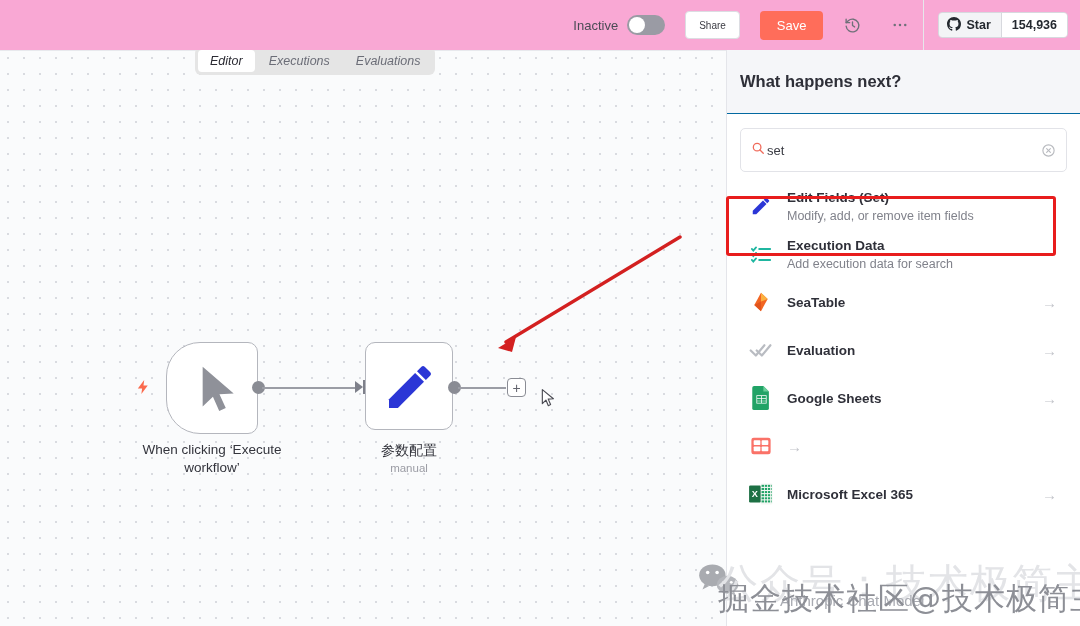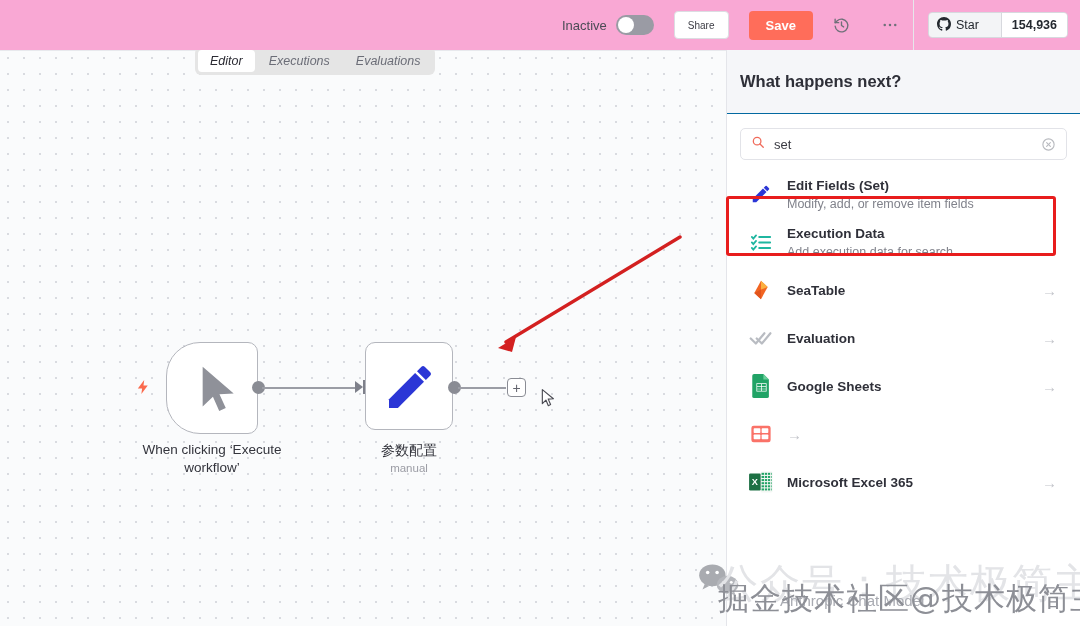--- a/index.html
+++ b/index.html
@@ -33,39 +33,39 @@
     border-radius: 50%; background: #fff;
   }
   .btn-share {
     height: 28px; padding: 0 13px; border: 1px solid #dcdde2; border-radius: 4px;
     background: #fff; font-size: 10px; color: #3c3c44; cursor: pointer;
     display: flex; align-items: center; margin-right: 20px;
   }
   .btn-save {
     height: 29px; padding: 0 17px; border: none; border-radius: 4px;
     background: #ff6d5a; color: #fff; font-size: 13px; cursor: pointer;
-    display: flex; align-items: center; margin-right: 16px; font-weight: bold;
+    display: flex; align-items: center; margin-right: 16px;
   }
   .icon-btn {
     width: 26px; height: 26px; display: flex; align-items: center; justify-content: center;
     cursor: pointer; color: #6f7079;
   }
   .topbar-divider {
     width: 1px; height: 50px; background: #e6e7eb; margin: 0 14px 0 10px;
   }
   .gh-star {
     display: flex; align-items: center; height: 26px;
     border: 1px solid #d7d9de; border-radius: 4px; overflow: hidden;
     margin-right: 12px; cursor: pointer;
   }
   .gh-star .gh-left {
     display: flex; align-items: center; gap: 5px;
-    background: #f3f4f6; height: 100%; padding: 0 22px 0 8px;
+    background: #f3f4f6; height: 100%; padding: 0 10px 0 8px;
     border-right: 1px solid #d7d9de;
-    font-size: 12.5px; font-weight: normal; color: #24292f;
+    font-size: 12.5px; font-weight: bold; color: #24292f;
   }
   .gh-star .gh-count {
     background: #fff; height: 100%; padding: 0 10px;
     display: flex; align-items: center;
     font-size: 12.5px; font-weight: bold; color: #24292f;
   }
 
   
   .tabs {
     position: absolute; left: 195px; top: 47px;
@@ -143,22 +143,22 @@
     position: absolute; right: 0; top: 50px; width: 354px; height: 576px;
     background: #fff; border-left: 1px solid #e4e5ea; z-index: 20;
   }
   .panel-header {
     height: 64px; background: #f5f6f9; border-bottom: 1px solid #0369a1;
     display: flex; align-items: center; padding-left: 13px;
   }
   .panel-title { font-size: 16.5px; font-weight: bold; color: #2e2f38; }
   .search-wrap { padding: 14px 13px 10px 13px; }
   .search-box {
-    height: 32px; border: 1px solid #e2e3e8; border-radius: 5px; background: #fff;
-    display: flex; align-items: center; padding: 0 10px; gap: 9px;
+    height: 44px; border: 1px solid #e2e3e8; border-radius: 5px; background: #fff;
+    display: flex; align-items: center; padding: 0 10px; gap: 2px;
   }
   .search-input {
     flex: 1; border: none; outline: none; font-size: 13px; color: #3a3b43;
     font-family: "Liberation Sans", sans-serif; background: transparent;
   }
   .clear-icon { cursor: pointer; color: #b8babf; display: flex; }
 
   .results { padding: 0 13px; }
   .result-row {
     display: flex; align-items: center; gap: 13px;

